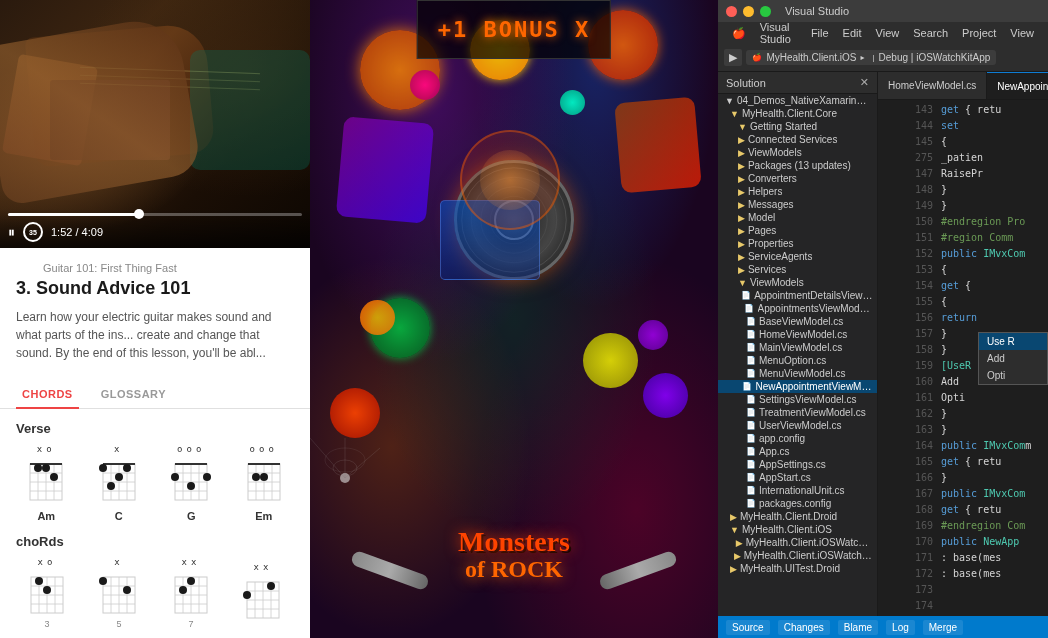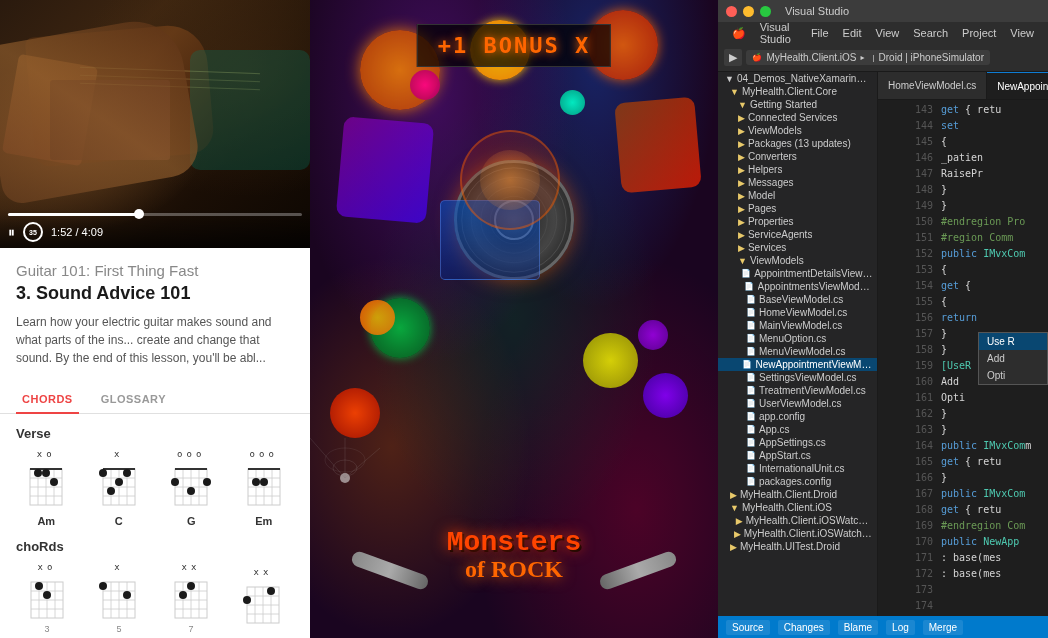--- a/index.html
+++ b/index.html
@@ -133,22 +133,23 @@
       font-size: 11px;
     }
 
     
     #lesson-info {
       padding: 14px 16px 8px;
     }
 
     #course-label {
       color: #888;
-      font-size: 15px;
+      font-size: 11px;
       margin-bottom: 4px;
+      margin-left: 27px;
     }
 
     #lesson-title {
       color: #1a1a1a;
       font-size: 18px;
       font-weight: 700;
       margin-bottom: 8px;
       line-height: 1.2;
     }
 
@@ -257,26 +258,26 @@
     #pinball-table {
       position: absolute;
       top: 0; left: 0; right: 0; bottom: 0;
       background: 
         linear-gradient(180deg, #1a0530 0%, #0a1a3a 20%, #0d2b1a 50%, #1a0a00 80%, #2a1500 100%);
     }
 
     
     #score-banner {
       position: absolute;
-      top: 24px;
+      top: 0;
       left: 50%;
       transform: translateX(-50%);
       background: rgba(0,0,0,0.7);
       border: 1px solid #333;
-      padding: 8px 20px;
+      padding: 16px 20px;
       text-align: left;
       z-index: 10;
     }
 
     #score-text {
       color: #ff6600;
       font-size: 22px;
       font-weight: bold;
       font-family: monospace;
       text-shadow: 0 0 10px #ff6600;
@@ -285,21 +286,21 @@
 
     
     #monsters-text {
       position: absolute;
       bottom: 80px;
       left: 50%;
       transform: translateX(-50%);
       color: #ff4400;
       font-size: 28px;
       font-weight: 900;
-      font-family: Liberation Mono, monospace;
+      font-family: Liberation Serif, serif;
       text-shadow: 0 0 15px #ff4400, 2px 2px 0 #000;
       white-space: nowrap;
       z-index: 10;
     }
 
     #rock-text {
       position: absolute;
       bottom: 55px;
       left: 50%;
       transform: translateX(-50%);
@@ -897,27 +898,31 @@
     <span class="menu-item">View</span>
   </div>
 
   <div id="vs-toolbar">
     <button style="background:#3c3c3c;border:none;color:#ccc;padding:2px 5px;border-radius:2px;cursor:pointer;font-size:11px;">▶</button>
     <div id="debug-dropdown">
       <span style="font-size:8px;">🍎</span>
       <span>MyHealth.Client.iOS</span>
       <span style="font-size:8px;">▸</span>
       <span style="font-size:8px;margin-left:4px;">|</span>
-      <span>Droid | iPhoneSimulator</span>
+      <span>Debug | iOSWatchKitApp</span>
     </div>
   </div>
 
   <div id="vs-main">
 
     <div id="solution-panel">
+      <div id="solution-header">
+        <span>Solution</span>
+        <span style="cursor:pointer;color:#aaa;">✕</span>
+      </div>
       <div id="solution-tree">
 
         <div class="tree-item">
           <span class="indent" style="width:4px;"></span>
           <span class="icon">▼</span>
           <span class="label">04_Demos_NativeXamarinApps (master)</span>
         </div>
 
       <div class="tree-item">
             <span class="indent" style="width: 8px;"></span>
@@ -1110,21 +1115,21 @@
         <div class="code-tab active">
           <span>NewAppointmentViewModel.cs</span>
         </div>
       </div>
 
       <div id="code-content">
         <div id="line-numbers">
             <div>143</div>
             <div>144</div>
             <div>145</div>
-            <div>146</div>
+            <div>275</div>
             <div>147</div>
             <div>148</div>
             <div>149</div>
             <div>150</div>
             <div>151</div>
             <div>152</div>
             <div>153</div>
             <div>154</div>
             <div>155</div>
             <div>156</div>

